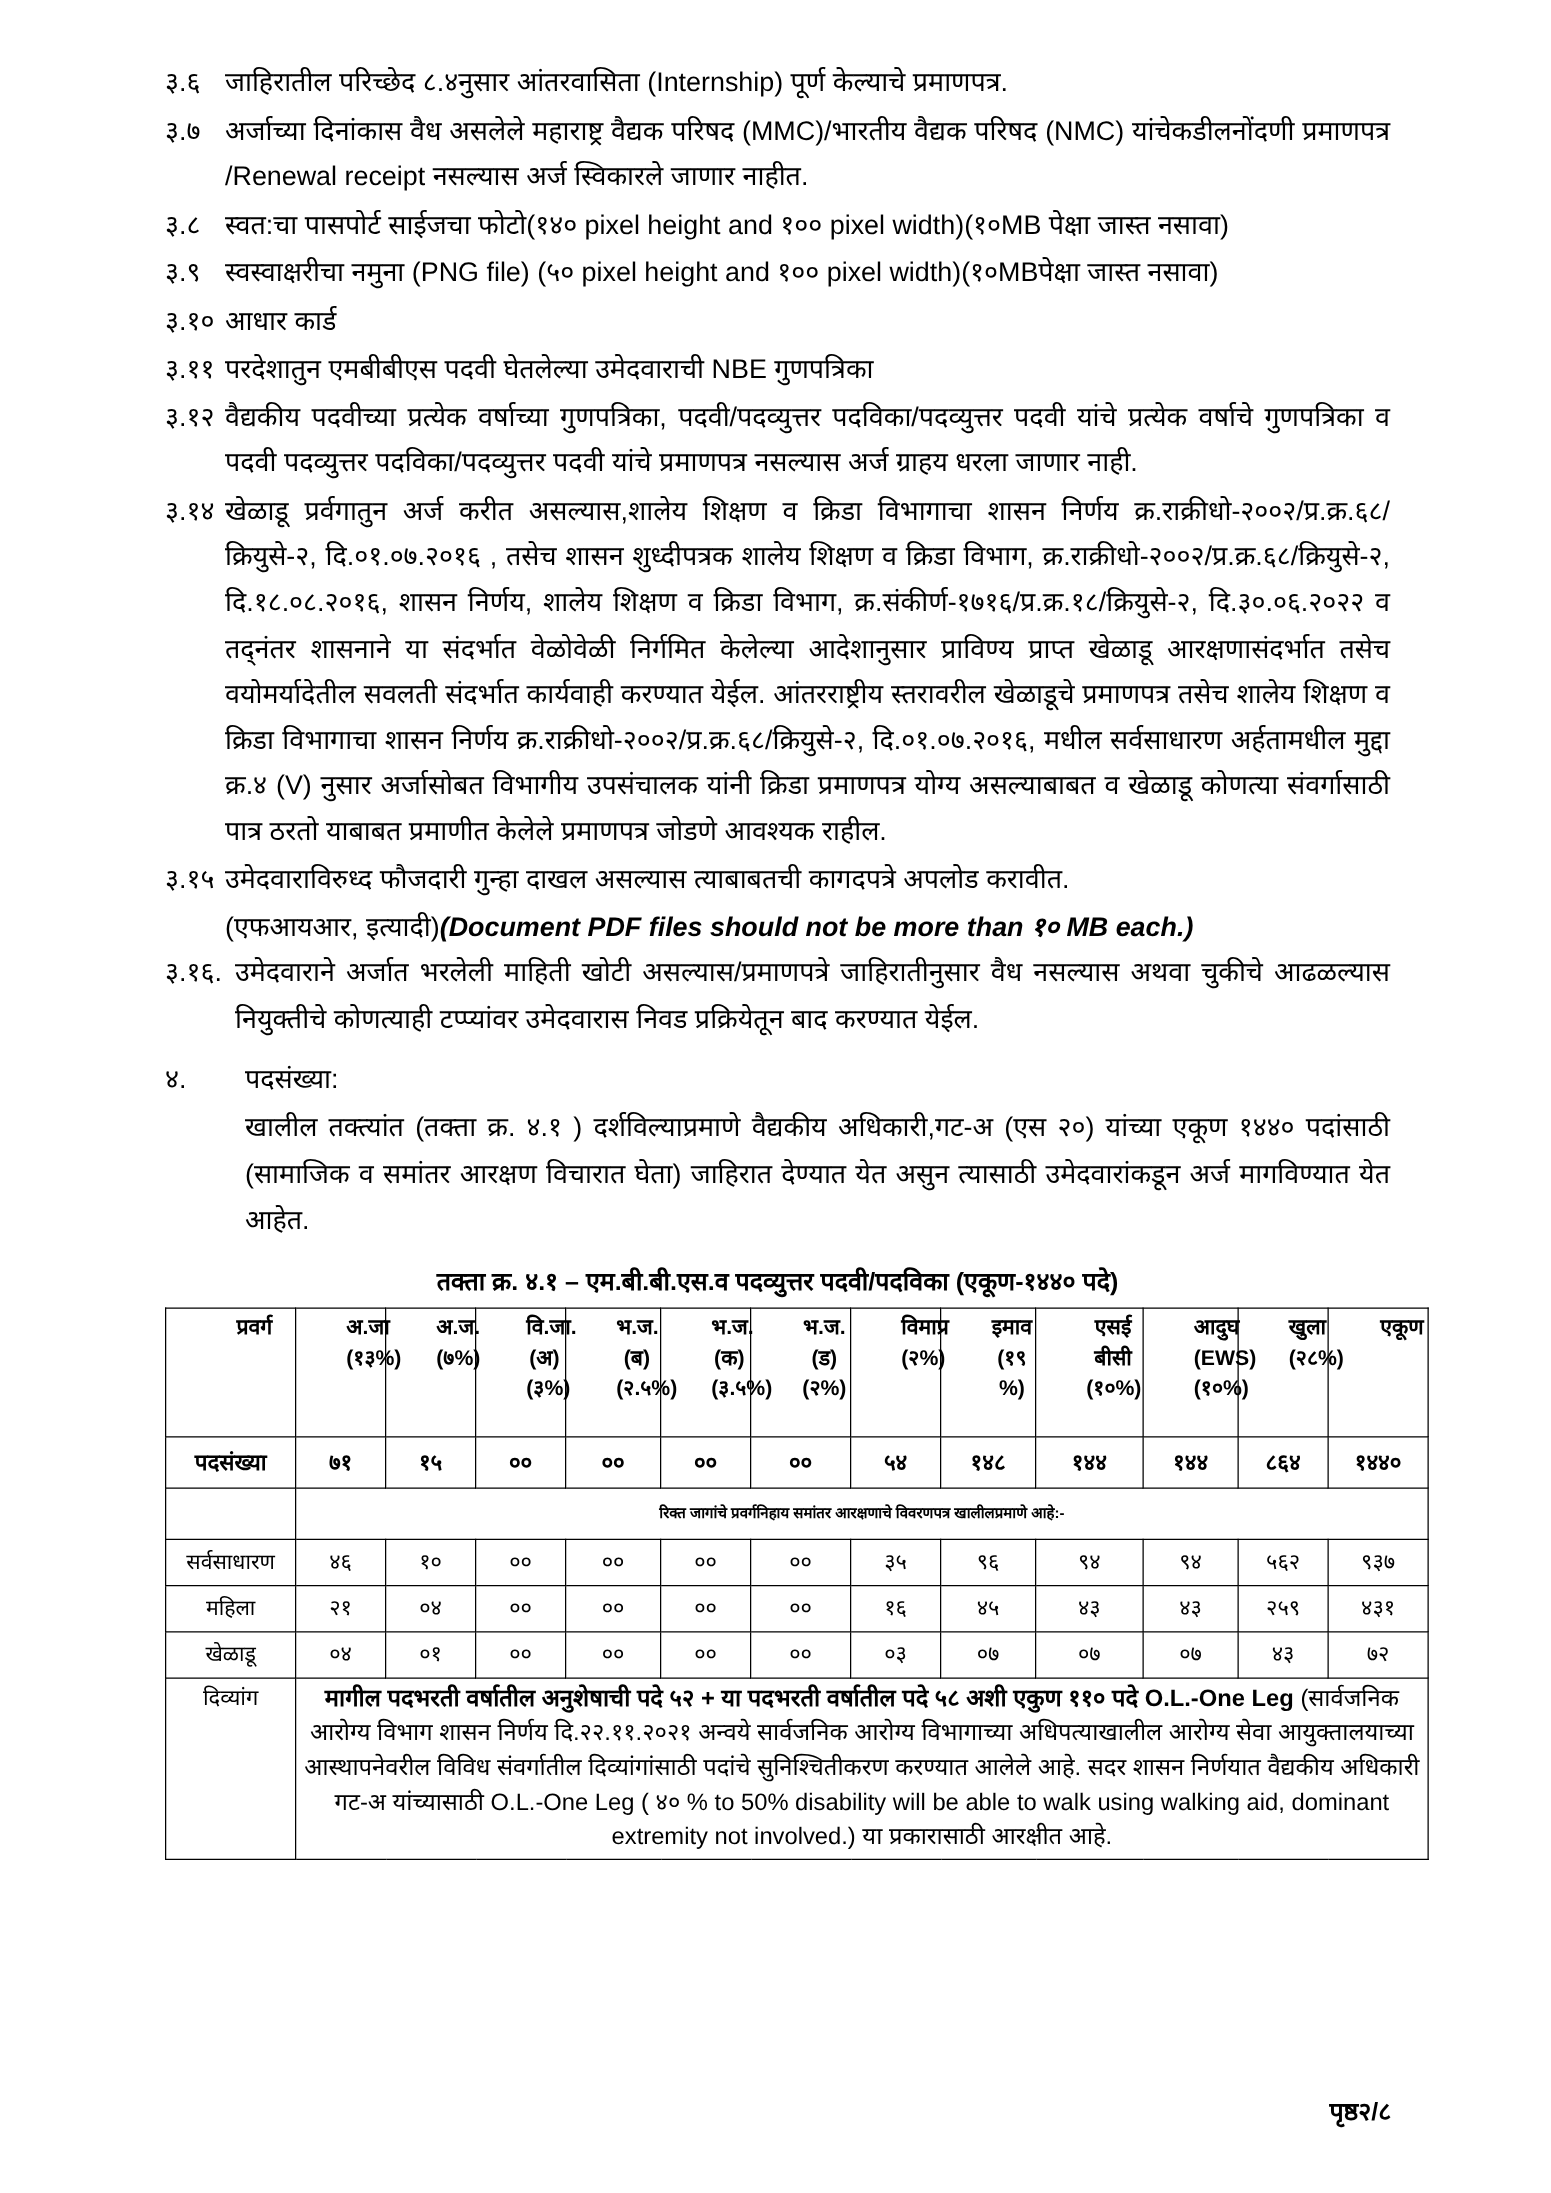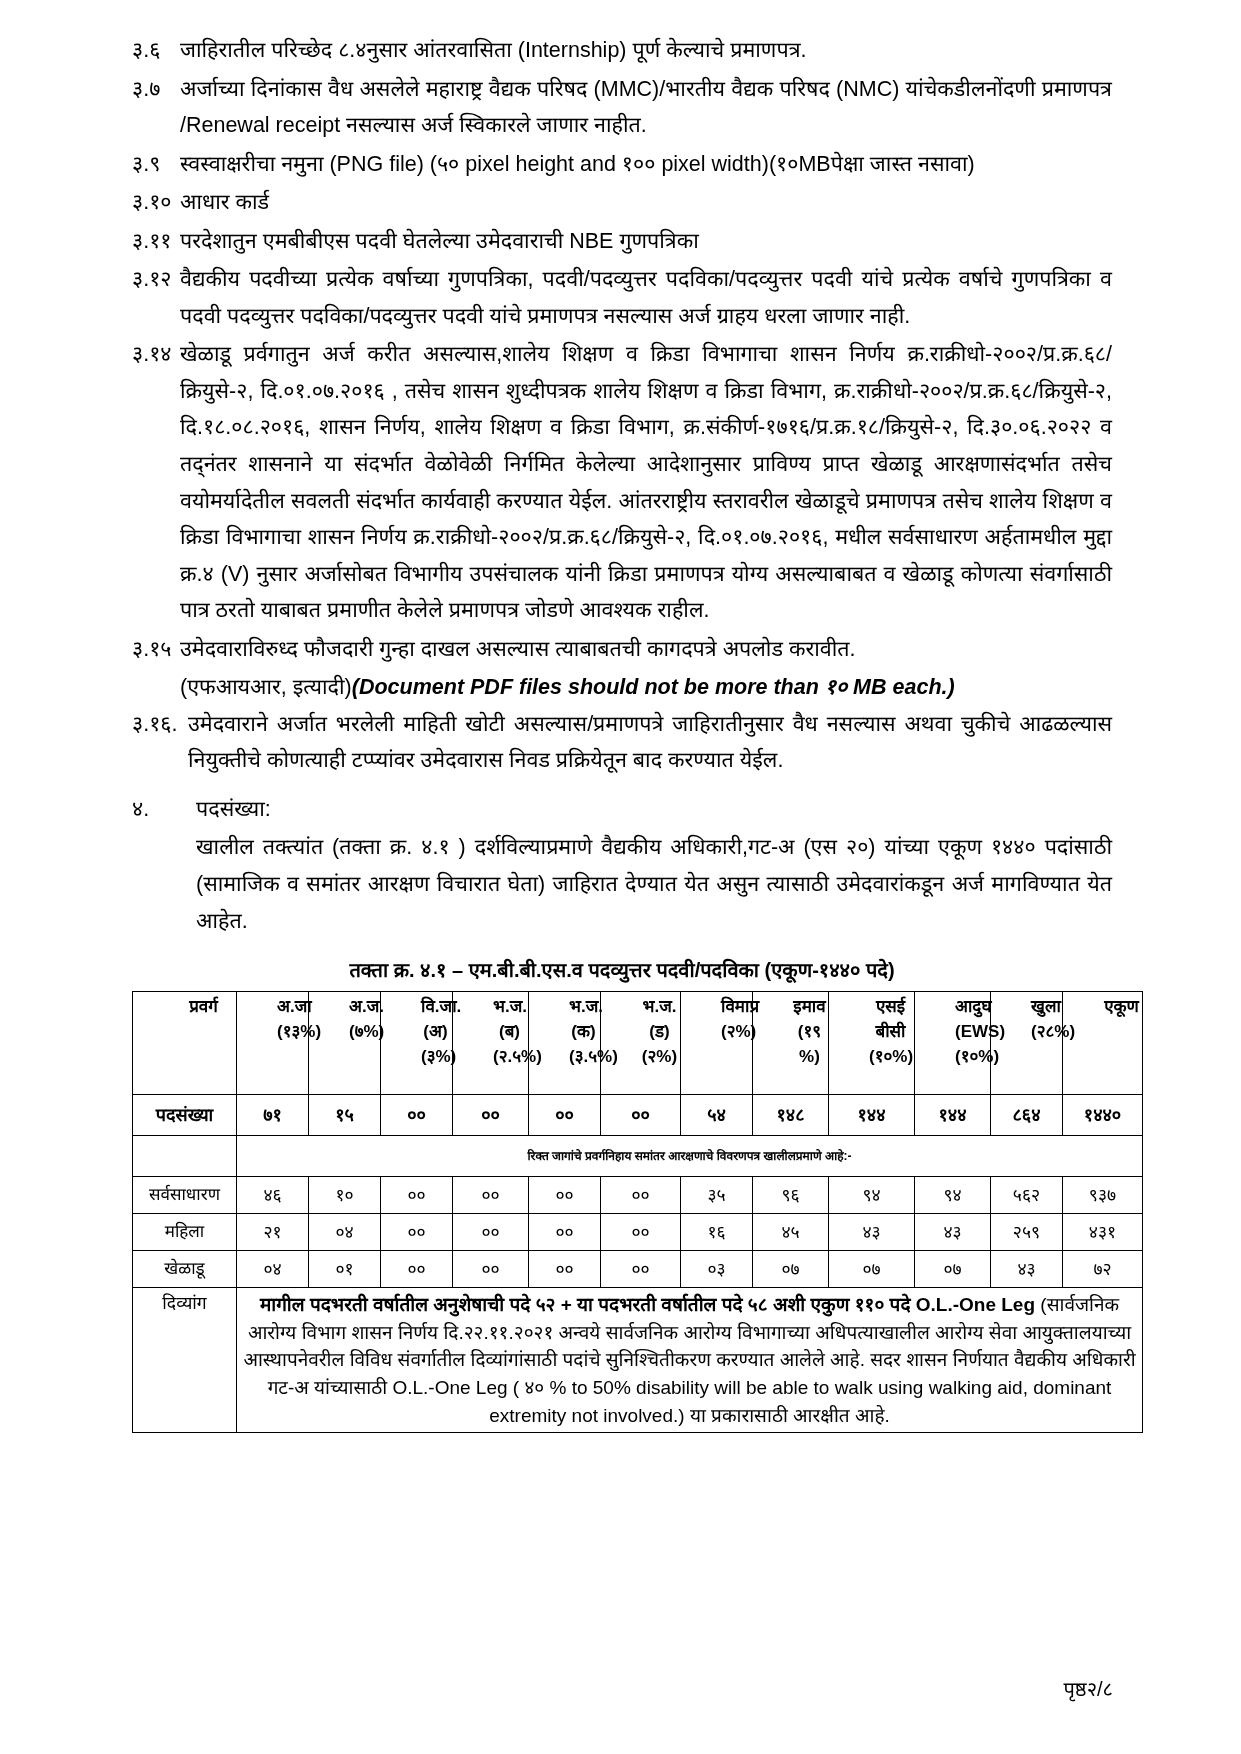--- a/index.html
+++ b/index.html
@@ -18,21 +18,21 @@
   .page {
     position: relative;
     width: 1241px;
     height: 1754px;
     padding: 0;
     box-sizing: border-box;
   }
   .content {
     position: absolute;
     left: 132px;
-    top: 32px;
+    top: 48px;
     width: 980px;
   }
 
   
   .clause {
     display: flex;
     align-items: flex-start;
     font-size: 21.5px;
     line-height: 1.70;
     margin-bottom: 2px;
@@ -173,40 +173,44 @@
     height: 34px;
     vertical-align: middle;
   }
 
   
   .footer {
     position: absolute;
     right: 128px;
     bottom: 52px;
     font-size: 20px;
-    font-weight: normal;
+    font-weight: bold;
     margin-left: 40px;
   }
 </style>
 </head>
 <body>
 
 <div class="page">
   <div class="content">
 
     <div class="clause">
       <span class="num">३.६</span>
       <span class="body nojust">जाहिरातील परिच्छेद ८.४नुसार आंतरवासिता (Internship) पूर्ण केल्याचे प्रमाणपत्र.</span>
     </div>
 
     <div class="clause">
       <span class="num">३.७</span>
       <span class="body">अर्जाच्या दिनांकास वैध असलेले महाराष्ट्र वैद्यक परिषद (MMC)/भारतीय वैद्यक परिषद (NMC) यांचेकडीलनोंदणी प्रमाणपत्र /Renewal receipt नसल्यास अर्ज स्विकारले जाणार नाहीत.</span>
     </div>
 
+    <div class="clause">
+      <span class="num">३.८</span>
+      <span class="body nojust">स्वत:चा पासपोर्ट साईजचा फोटो(१४० pixel height and १०० pixel width)(१०MB पेक्षा जास्त नसावा)</span>
+    </div>
 
     <div class="clause">
       <span class="num">३.९</span>
       <span class="body nojust">स्वस्वाक्षरीचा नमुना (PNG file) (५० pixel height and १०० pixel width)(१०MBपेक्षा जास्त नसावा)</span>
     </div>
 
     <div class="clause">
       <span class="num">३.१०</span>
       <span class="body nojust">आधार कार्ड</span>
     </div>

